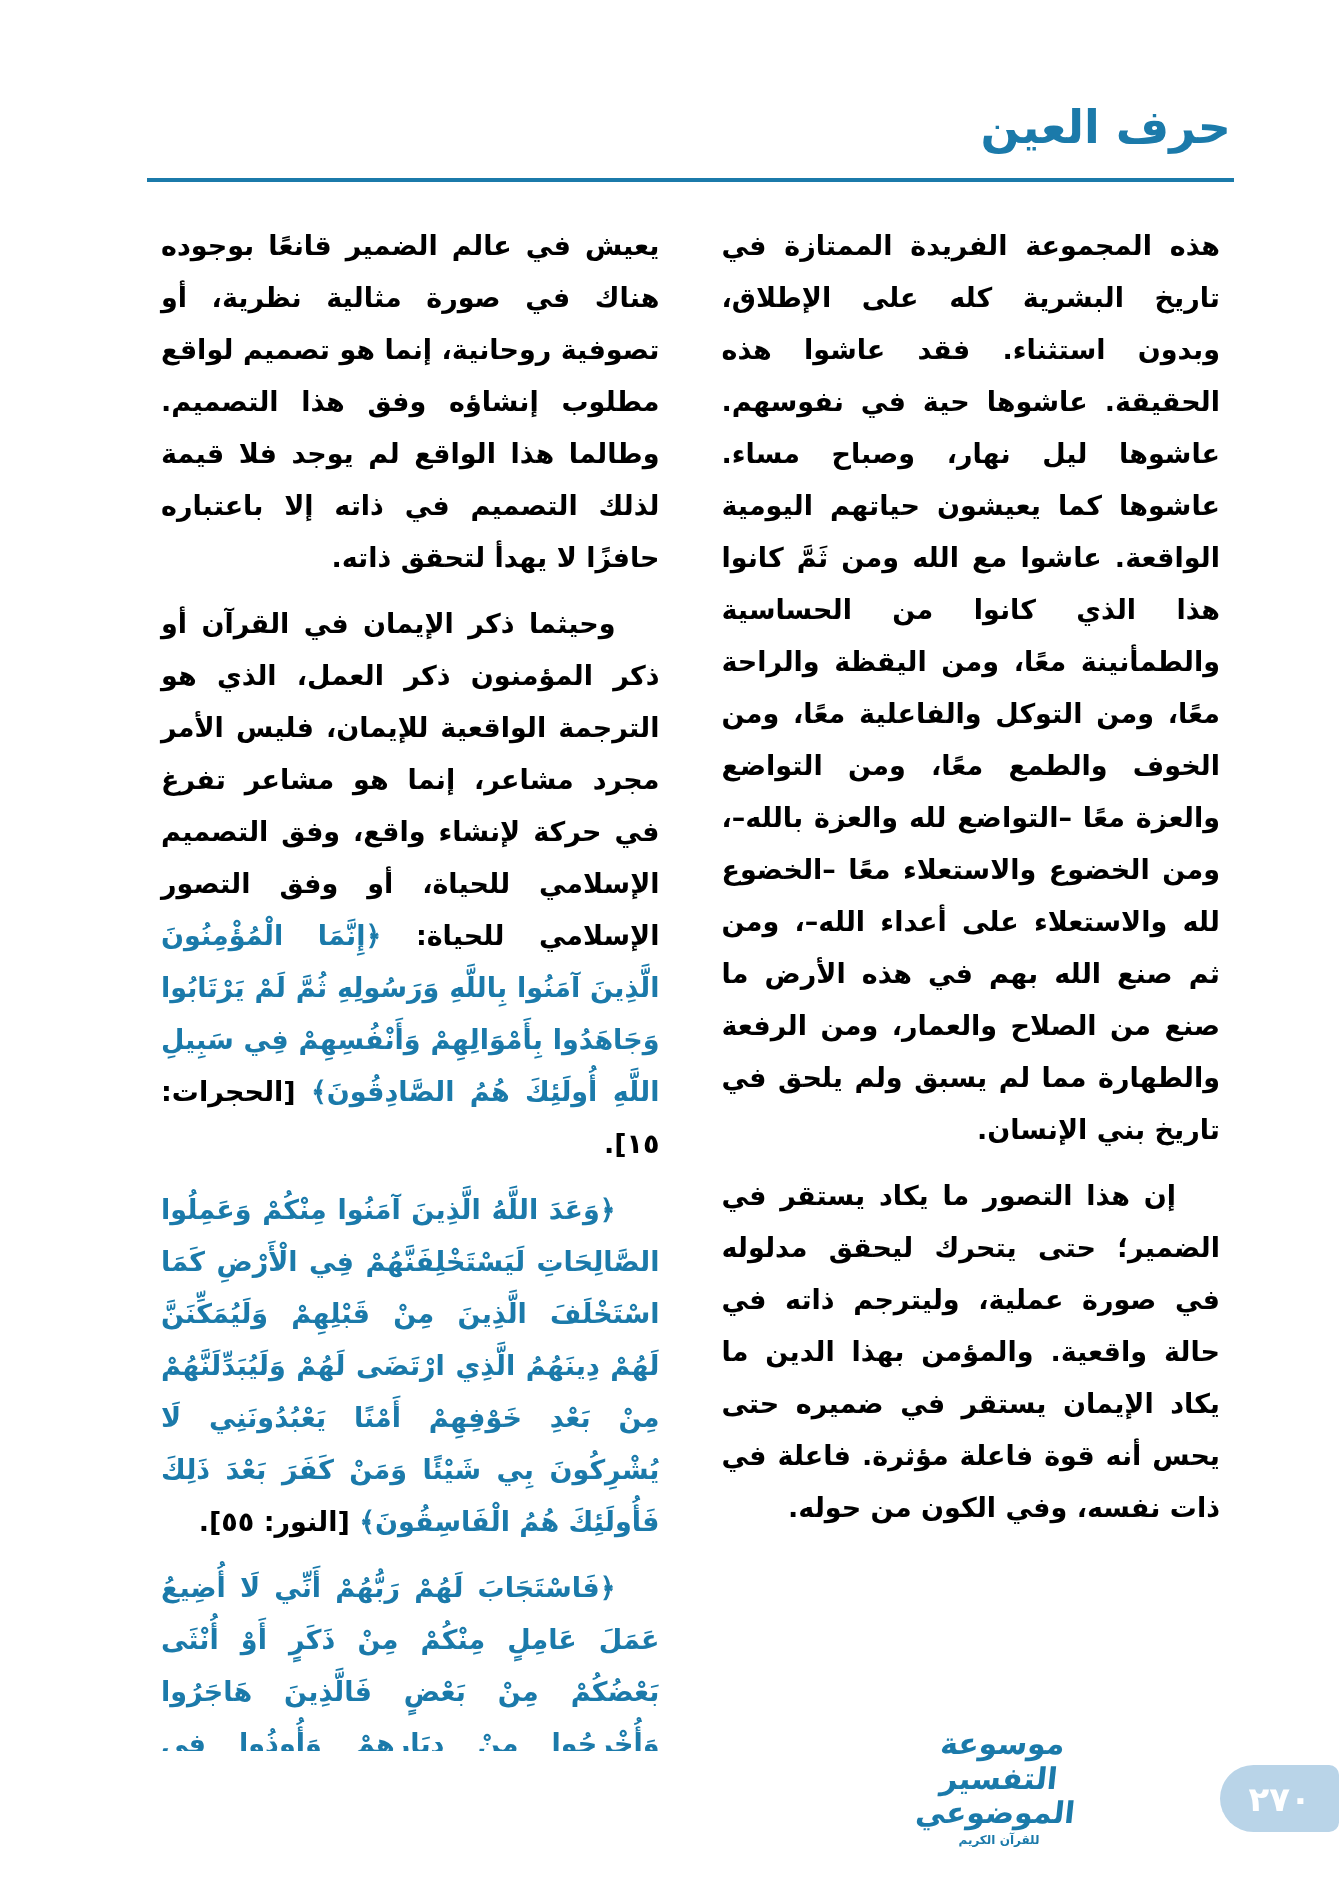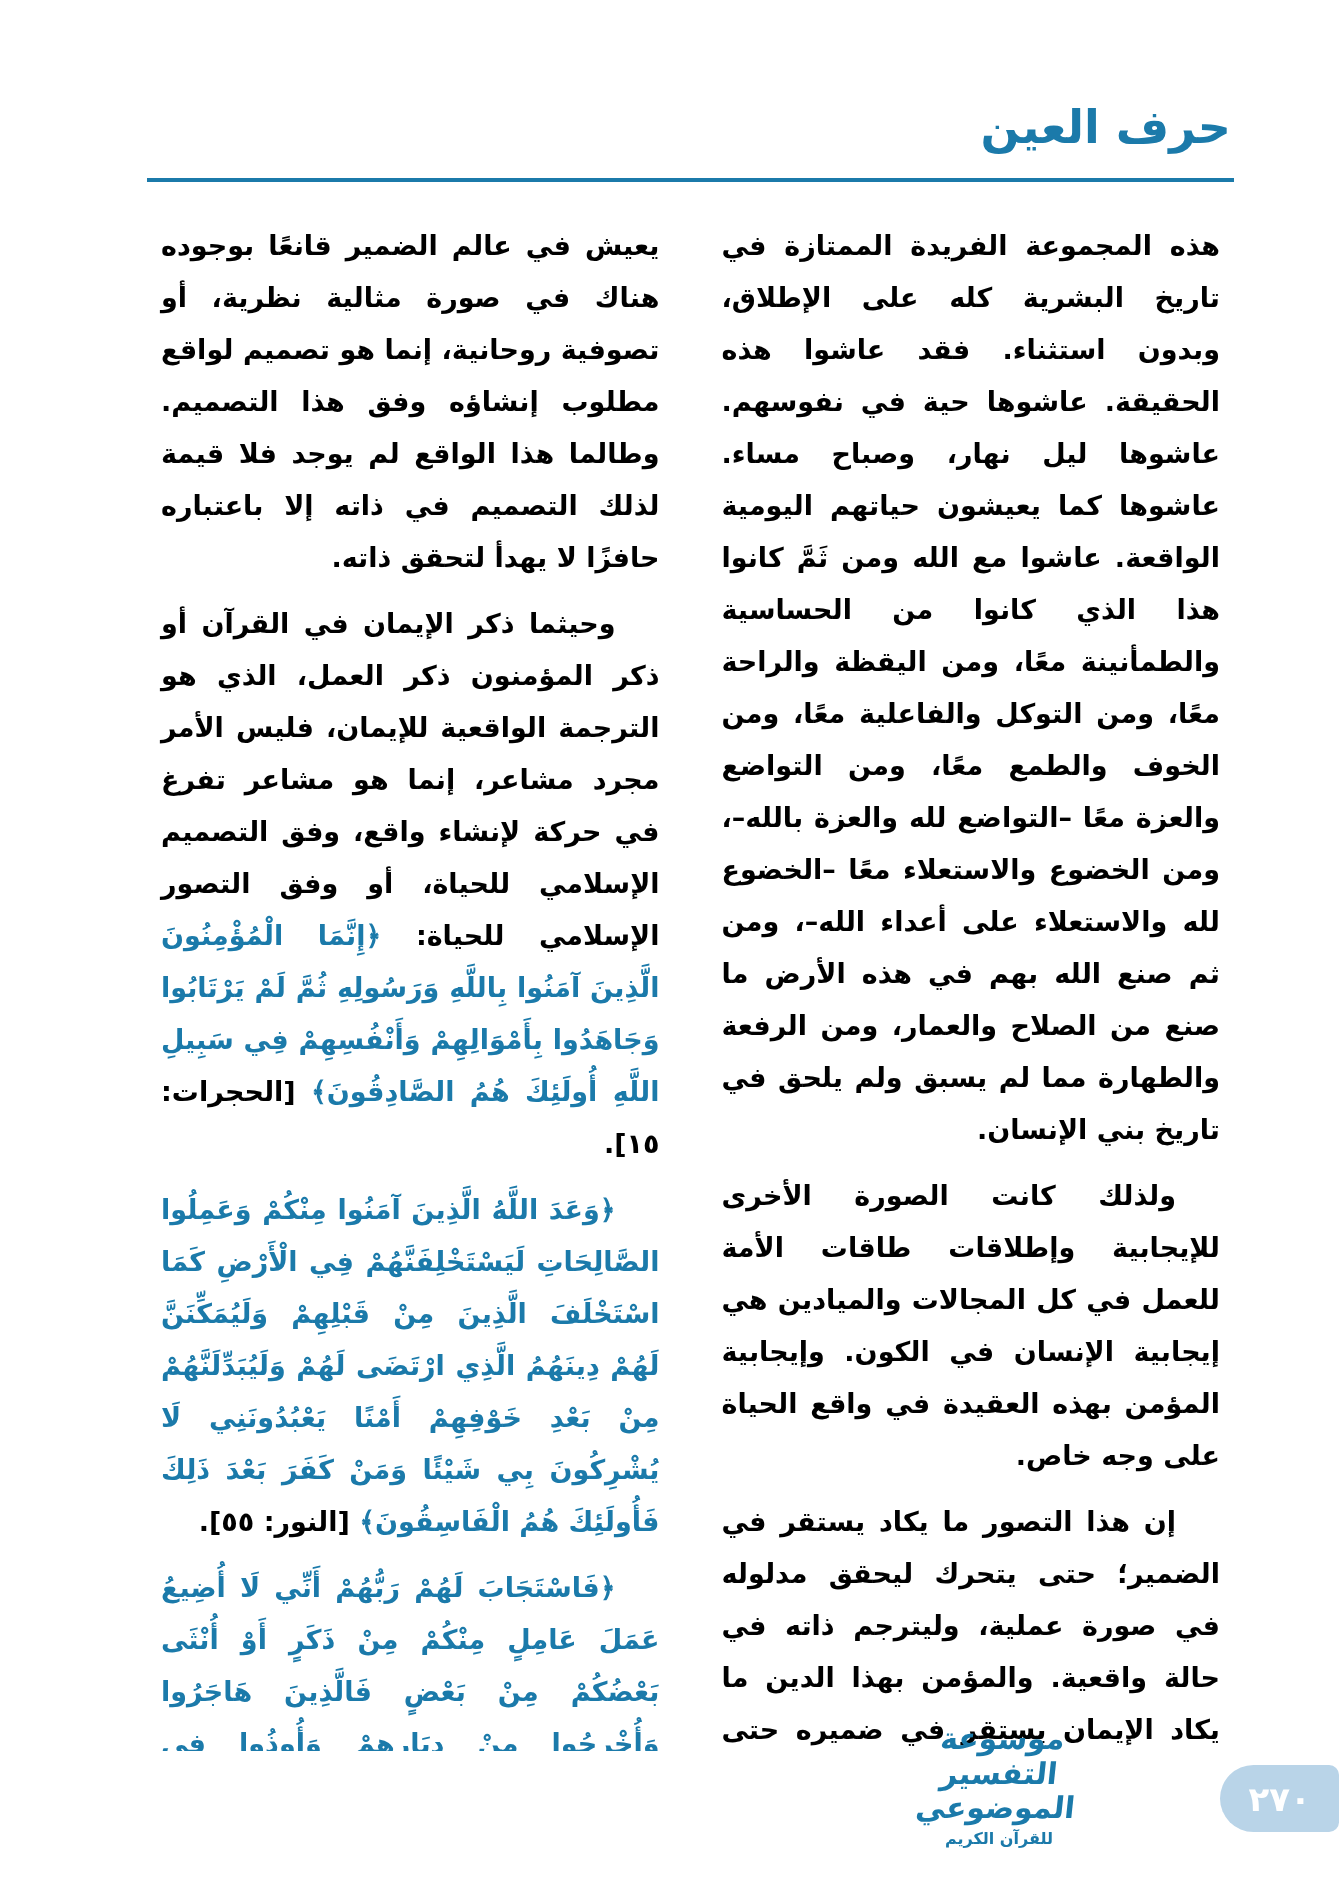--- a/index.html
+++ b/index.html
@@ -60,21 +60,21 @@
     text-align:center;
     color:var(--accent);
     line-height:1.15;
   }
   .logo-line1{
     font-size:30px;
     font-weight:bold;
     transform:skewX(-6deg);
   }
   .logo-line2{
-    font-size:16px;
+    font-size:12px;
     font-weight:bold;
     margin-top:4px;
   }
   .page-number-badge{
     position:absolute;
     right:0;bottom:58px;
     width:119px;height:67px;
     background:var(--badge-bg);
     border-radius:34px 10px 10px 34px;
     display:flex;
@@ -93,21 +93,20 @@
 
 <div class="page">
 
   <div class="header-title">حرف العين</div>
 
   <div class="header-rule"></div>
 
   <div class="columns">
     <div class="col" id="col-right">
         <p class="para"><span class="body">هذه المجموعة الفريدة الممتازة في تاريخ البشرية كله على الإطلاق، وبدون استثناء. فقد عاشوا هذه الحقيقة. عاشوها حية في نفوسهم. عاشوها ليل نهار، وصباح مساء. عاشوها كما يعيشون حياتهم اليومية الواقعة. عاشوا مع الله ومن ثَمَّ كانوا هذا الذي كانوا من الحساسية والطمأنينة معًا، ومن اليقظة والراحة معًا، ومن التوكل والفاعلية معًا، ومن الخوف والطمع معًا، ومن التواضع والعزة معًا –التواضع لله والعزة بالله–، ومن الخضوع والاستعلاء معًا –الخضوع لله والاستعلاء على أعداء الله–، ومن ثم صنع الله بهم في هذه الأرض ما صنع من الصلاح والعمار، ومن الرفعة والطهارة مما لم يسبق ولم يلحق في تاريخ بني الإنسان.</span></p>
-        <p class="para indent"><span class="body">ولذلك كانت الصورة الأخرى للإيجابية وإطلاقات طاقات الأمة للعمل في كل المجالات والميادين هي إيجابية الإنسان في الكون. وإيجابية المؤمن بهذه العقيدة في واقع الحياة على وجه خاص.</span></p>
         <p class="para indent"><span class="body">إن هذا التصور ما يكاد يستقر في الضمير؛ حتى يتحرك ليحقق مدلوله في صورة عملية، وليترجم ذاته في حالة واقعية. والمؤمن بهذا الدين ما يكاد الإيمان يستقر في ضميره حتى يحس أنه قوة فاعلة مؤثرة. فاعلة في ذات نفسه، وفي الكون من حوله.</span></p>
       </div>
     <div class="col" id="col-left">
         <p class="para"><span class="body">يعيش في عالم الضمير قانعًا بوجوده هناك في صورة مثالية نظرية، أو تصوفية روحانية، إنما هو تصميم لواقع مطلوب إنشاؤه وفق هذا التصميم. وطالما هذا الواقع لم يوجد فلا قيمة لذلك التصميم في ذاته إلا باعتباره حافزًا لا يهدأ لتحقق ذاته.</span></p>
         <p class="para indent"><span class="body">وحيثما ذكر الإيمان في القرآن أو ذكر المؤمنون ذكر العمل، الذي هو الترجمة الواقعية للإيمان، فليس الأمر مجرد مشاعر، إنما هو مشاعر تفرغ في حركة لإنشاء واقع، وفق التصميم الإسلامي للحياة، أو وفق التصور الإسلامي للحياة: </span><span class="quran">﴿إِنَّمَا الْمُؤْمِنُونَ الَّذِينَ آمَنُوا بِاللَّهِ وَرَسُولِهِ ثُمَّ لَمْ يَرْتَابُوا وَجَاهَدُوا بِأَمْوَالِهِمْ وَأَنْفُسِهِمْ فِي سَبِيلِ اللَّهِ أُولَئِكَ هُمُ الصَّادِقُونَ﴾</span><span class="ref"> [الحجرات: ١٥].</span></p>
         <p class="para indent"><span class="quran">﴿وَعَدَ اللَّهُ الَّذِينَ آمَنُوا مِنْكُمْ وَعَمِلُوا الصَّالِحَاتِ لَيَسْتَخْلِفَنَّهُمْ فِي الْأَرْضِ كَمَا اسْتَخْلَفَ الَّذِينَ مِنْ قَبْلِهِمْ وَلَيُمَكِّنَنَّ لَهُمْ دِينَهُمُ الَّذِي ارْتَضَى لَهُمْ وَلَيُبَدِّلَنَّهُمْ مِنْ بَعْدِ خَوْفِهِمْ أَمْنًا يَعْبُدُونَنِي لَا يُشْرِكُونَ بِي شَيْئًا وَمَنْ كَفَرَ بَعْدَ ذَلِكَ فَأُولَئِكَ هُمُ الْفَاسِقُونَ﴾</span><span class="ref"> [النور: ٥٥].</span></p>
         <p class="para indent"><span class="quran">﴿فَاسْتَجَابَ لَهُمْ رَبُّهُمْ أَنِّي لَا أُضِيعُ عَمَلَ عَامِلٍ مِنْكُمْ مِنْ ذَكَرٍ أَوْ أُنْثَى بَعْضُكُمْ مِنْ بَعْضٍ فَالَّذِينَ هَاجَرُوا وَأُخْرِجُوا مِنْ دِيَارِهِمْ وَأُوذُوا فِي سَبِيلِي وَقَاتَلُوا وَقُتِلُوا لَأُكَفِّرَنَّ عَنْهُمْ سَيِّئَاتِهِمْ وَلَأُدْخِلَنَّهُمْ جَنَّاتٍ تَجْرِي مِنْ تَحْتِهَا الْأَنْهَارُ ثَوَابًا مِنْ عِنْدِ اللَّهِ وَاللَّهُ عِنْدَهُ حُسْنُ الثَّوَابِ﴾</span></p>
       </div>
   </div>
 

